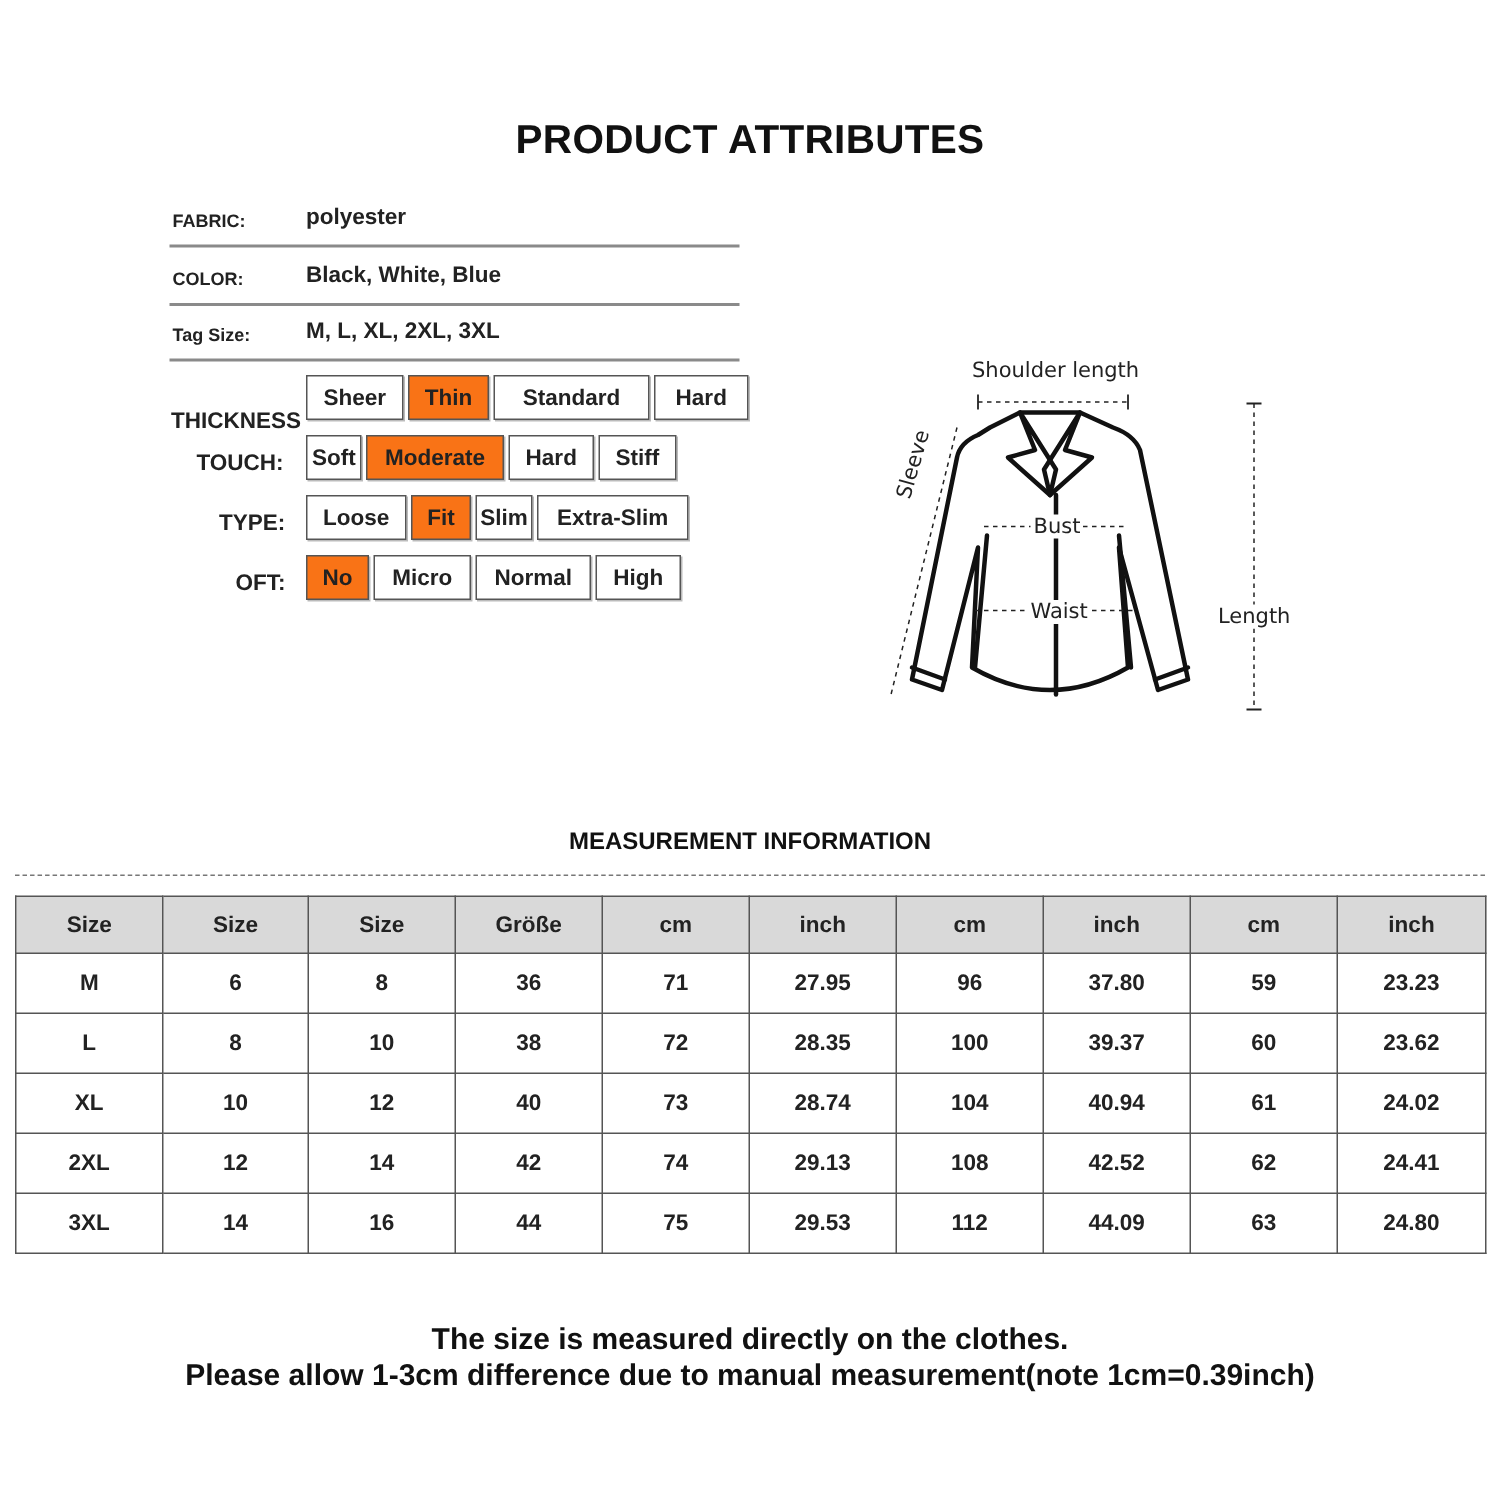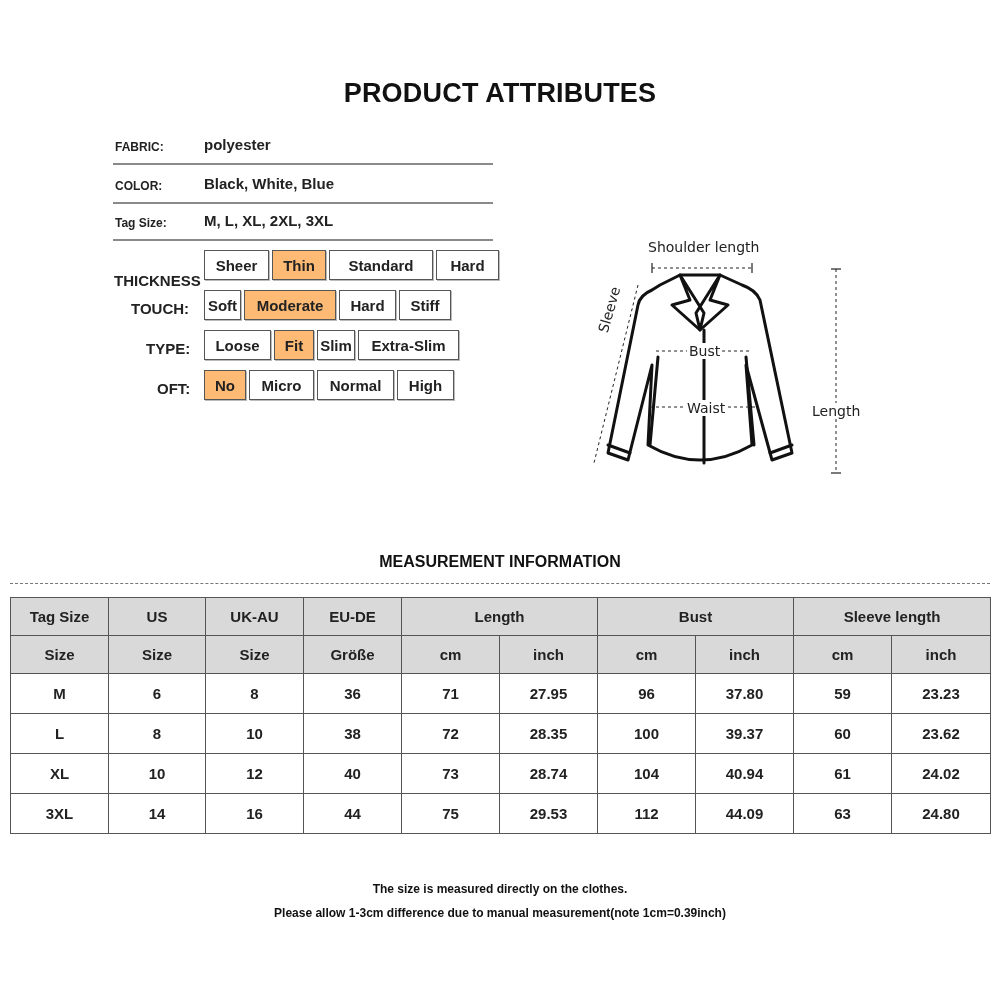--- a/index.html
+++ b/index.html
@@ -11,36 +11,36 @@
 
     .attr-row { position: absolute; left: 113px; width: 380px; height: 37px; border-bottom: 2px solid #8a8a8a; }
     .attr-row .lbl { position: absolute; left: 2px; bottom: 9px; font-size: 12px; font-weight: bold; color: #222; }
     .attr-row .val { position: absolute; left: 91px; bottom: 10px; font-size: 15px; font-weight: bold; color: #222; }
 
     .scale-label { position: absolute; font-size: 15px; font-weight: bold; color: #222; text-align: right; }
     .scale-opts { position: absolute; display: flex; gap: 3px; }
     .opt { height: 30px; border: 1.5px solid #555; background: #fff; font-size: 15px; font-weight: bold;
       color: #222; display: flex; align-items: center; justify-content: center; padding: 0 9px;
       box-shadow: 1px 1px 0 #bbb; }
-    .opt.sel { background: #fdba74; text-align: center; }
+    .opt.sel { background: #f97316; text-align: center; }
 
     .diagram { position: absolute; left: 580px; top: 235px; width: 290px; height: 250px; }
     .diagram .dlabel { position: absolute; font-size: 14px; color: #222; font-family: "DejaVu Sans", sans-serif; }
 
     .meas-title { position: absolute; top: 553px; left: 0; width: 1000px; text-align: center;
       font-weight: bold; font-size: 16px; color: #111; }
     .dash-line { position: absolute; top: 583px; left: 10px; width: 980px; border-top: 1.5px dashed #777; }
 
     table.sizes { position: absolute; top: 597px; left: 10px; width: 980px; border-collapse: collapse; table-layout: fixed; }
     table.sizes td, table.sizes th { border: 1.5px solid #555; text-align: center; font-size: 15px;
       font-weight: bold; color: #222; }
     table.sizes thead th { background: #d9d9d9; height: 38px; }
     table.sizes tbody td { height: 40px; background: #fff; }
 
-    .note { position: absolute; left: 0; width: 1000px; text-align: center; font-size: 12px; font-weight: bold; color: #111; }
+    .note { position: absolute; left: 0; width: 1000px; text-align: center; font-size: 20px; font-weight: bold; color: #111; }
   </style>
 </head>
 <body>
 
 <div class="title">PRODUCT ATTRIBUTES</div>
 
 <div class="attr-row" style="top:128px;">
   <span class="lbl">FABRIC:</span>
   <span class="val">polyester</span>
 </div>
@@ -134,29 +134,20 @@
       <col style="width:98px">
     <col style="width:98px">
       <col style="width:98px">
       <col style="width:98px">
       <col style="width:98px">
     <col style="width:98px">
       <col style="width:99px">
   </colgroup>
   <thead>
     <tr>
-      <th>Tag Size</th>
-      <th>US</th>
-      <th>UK-AU</th>
-      <th>EU-DE</th>
-      <th colspan="2">Length</th>
-      <th colspan="2">Bust</th>
-      <th colspan="2">Sleeve length</th>
-    </tr>
-    <tr>
       <th>Size</th>
       <th>Size</th>
       <th>Size</th>
       <th>Größe</th>
       <th>cm</th>
       <th>inch</th>
       <th>cm</th>
       <th>inch</th>
       <th>cm</th>
       <th>inch</th>
@@ -193,20 +184,32 @@
         <td>12</td>
         <td>40</td>
         <td>73</td>
         <td>28.74</td>
         <td>104</td>
         <td>40.94</td>
         <td>61</td>
         <td>24.02</td>
       </tr>
       <tr>
+        <td>2XL</td>
+        <td>12</td>
+        <td>14</td>
+        <td>42</td>
+        <td>74</td>
+        <td>29.13</td>
+        <td>108</td>
+        <td>42.52</td>
+        <td>62</td>
+        <td>24.41</td>
+      </tr>
+      <tr>
         <td>3XL</td>
         <td>14</td>
         <td>16</td>
         <td>44</td>
         <td>75</td>
         <td>29.53</td>
         <td>112</td>
         <td>44.09</td>
         <td>63</td>
         <td>24.80</td>

